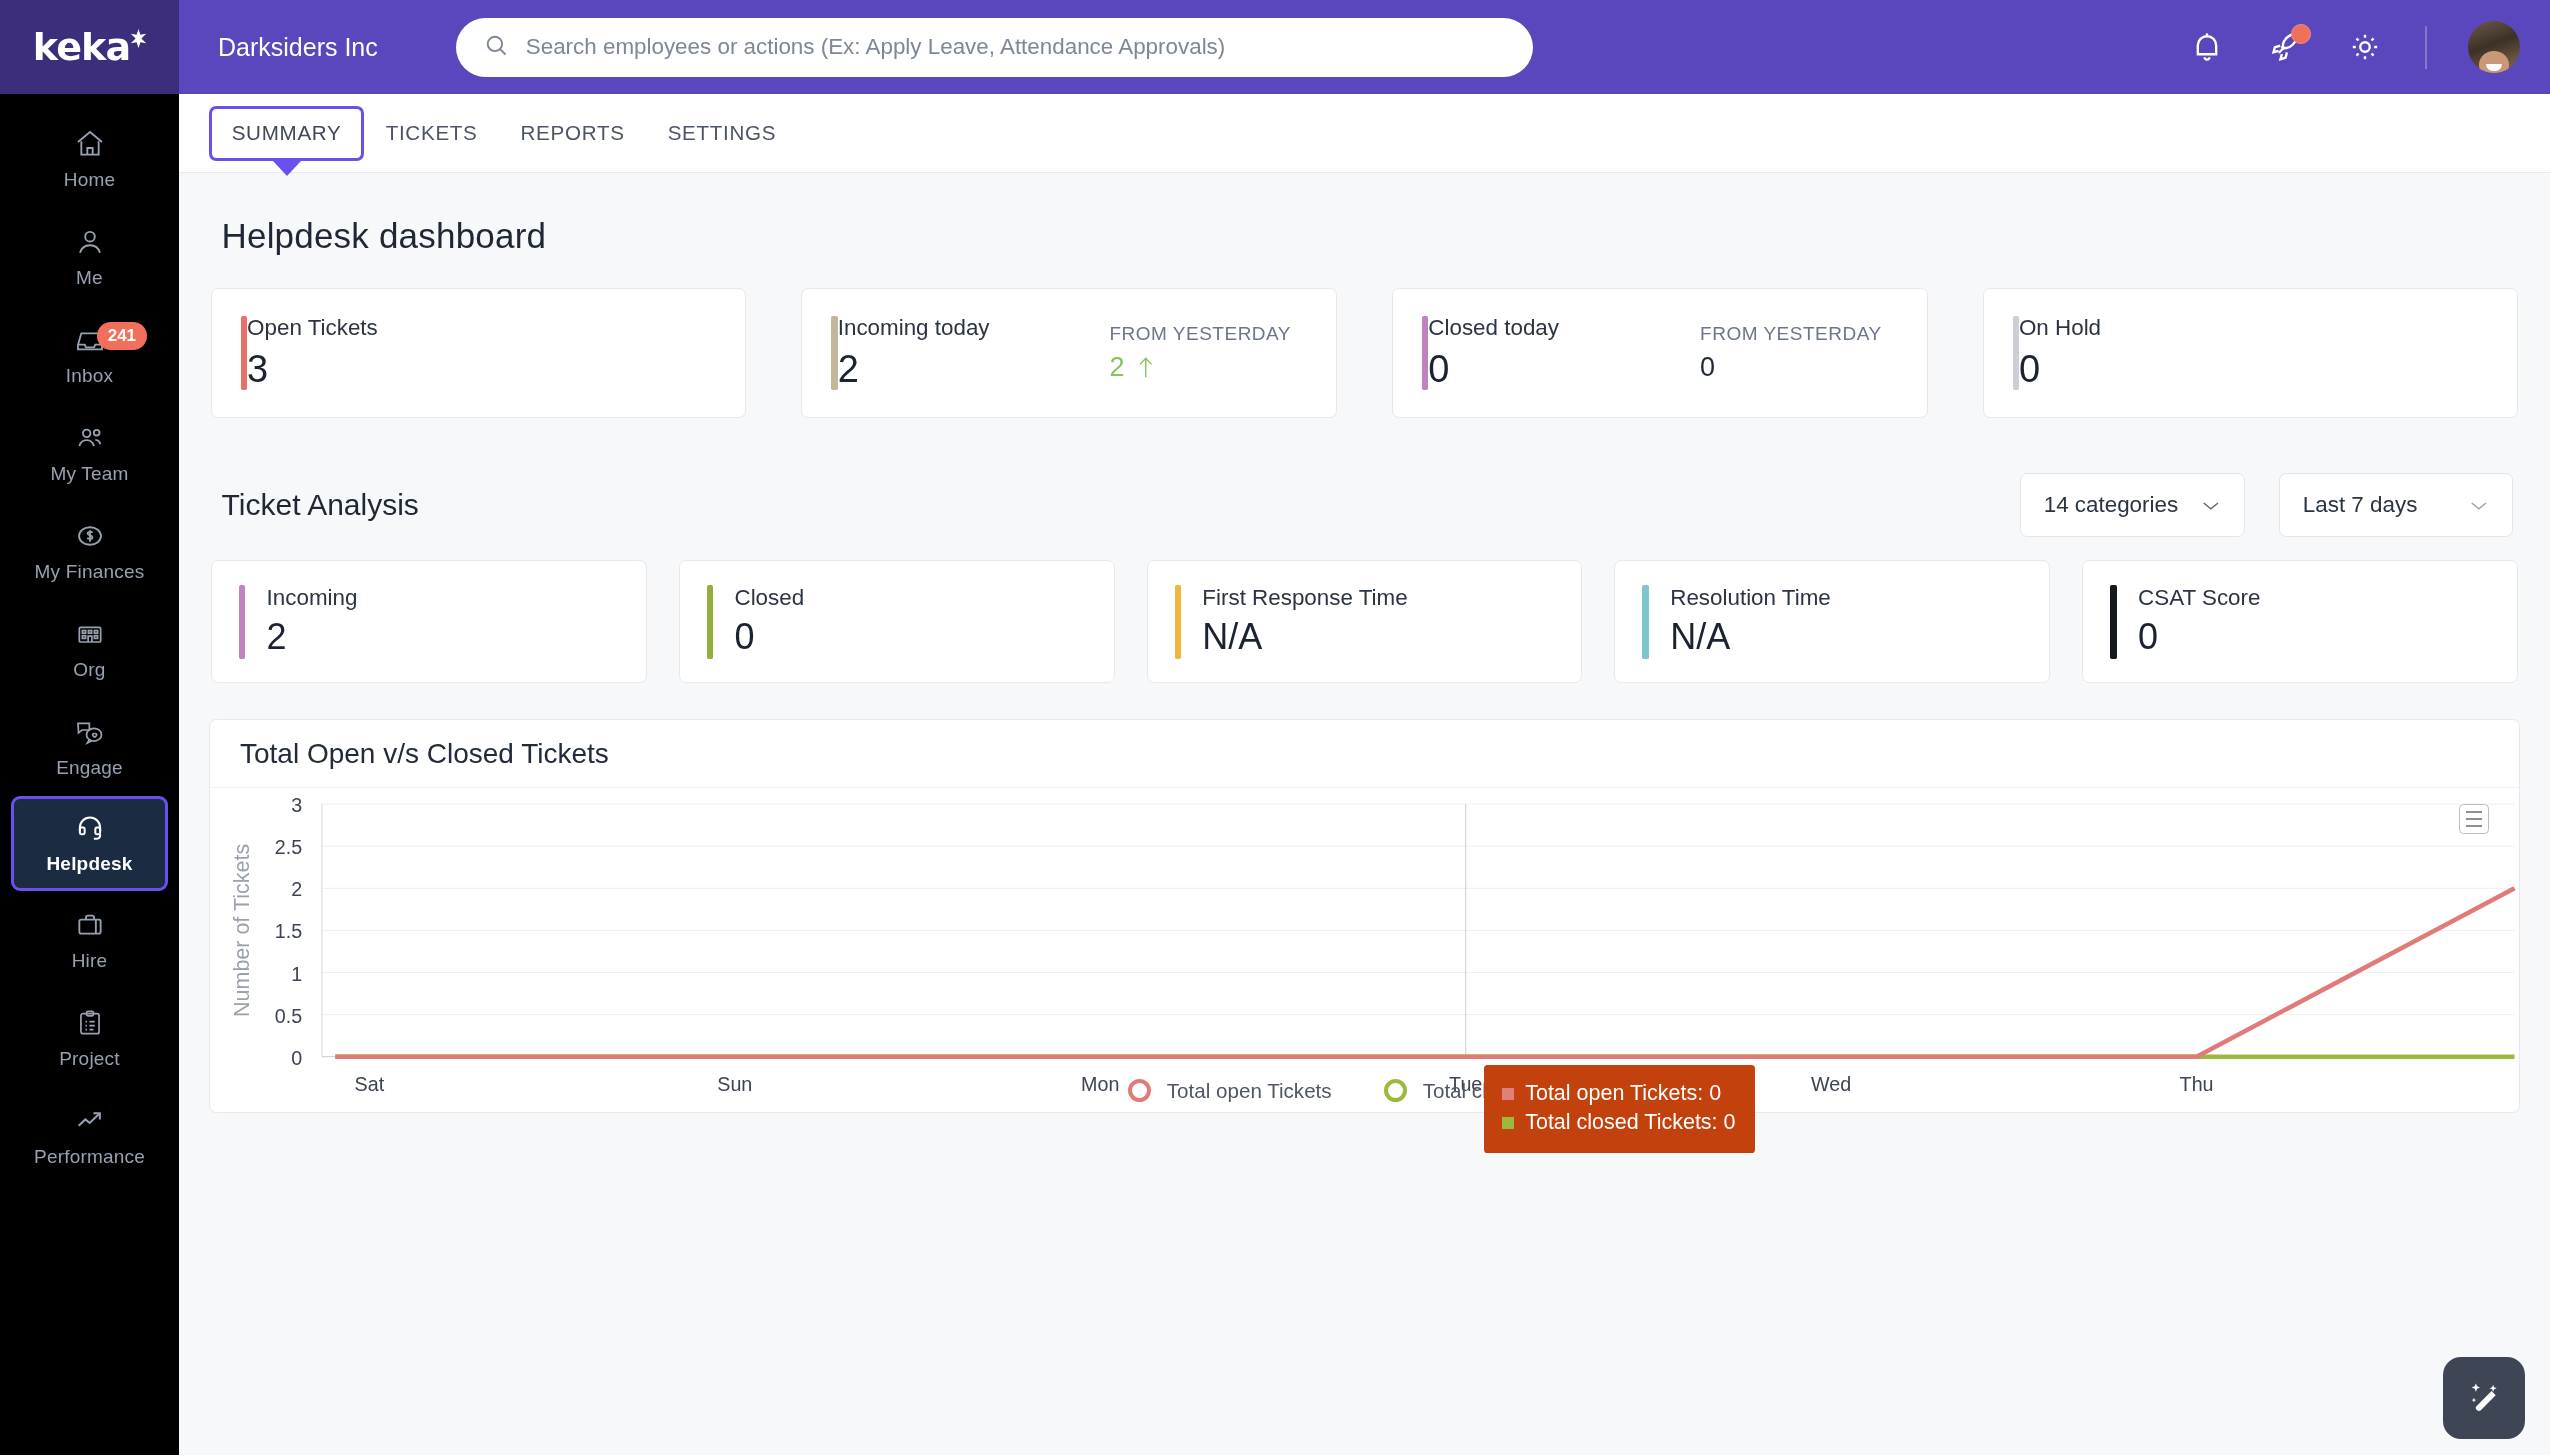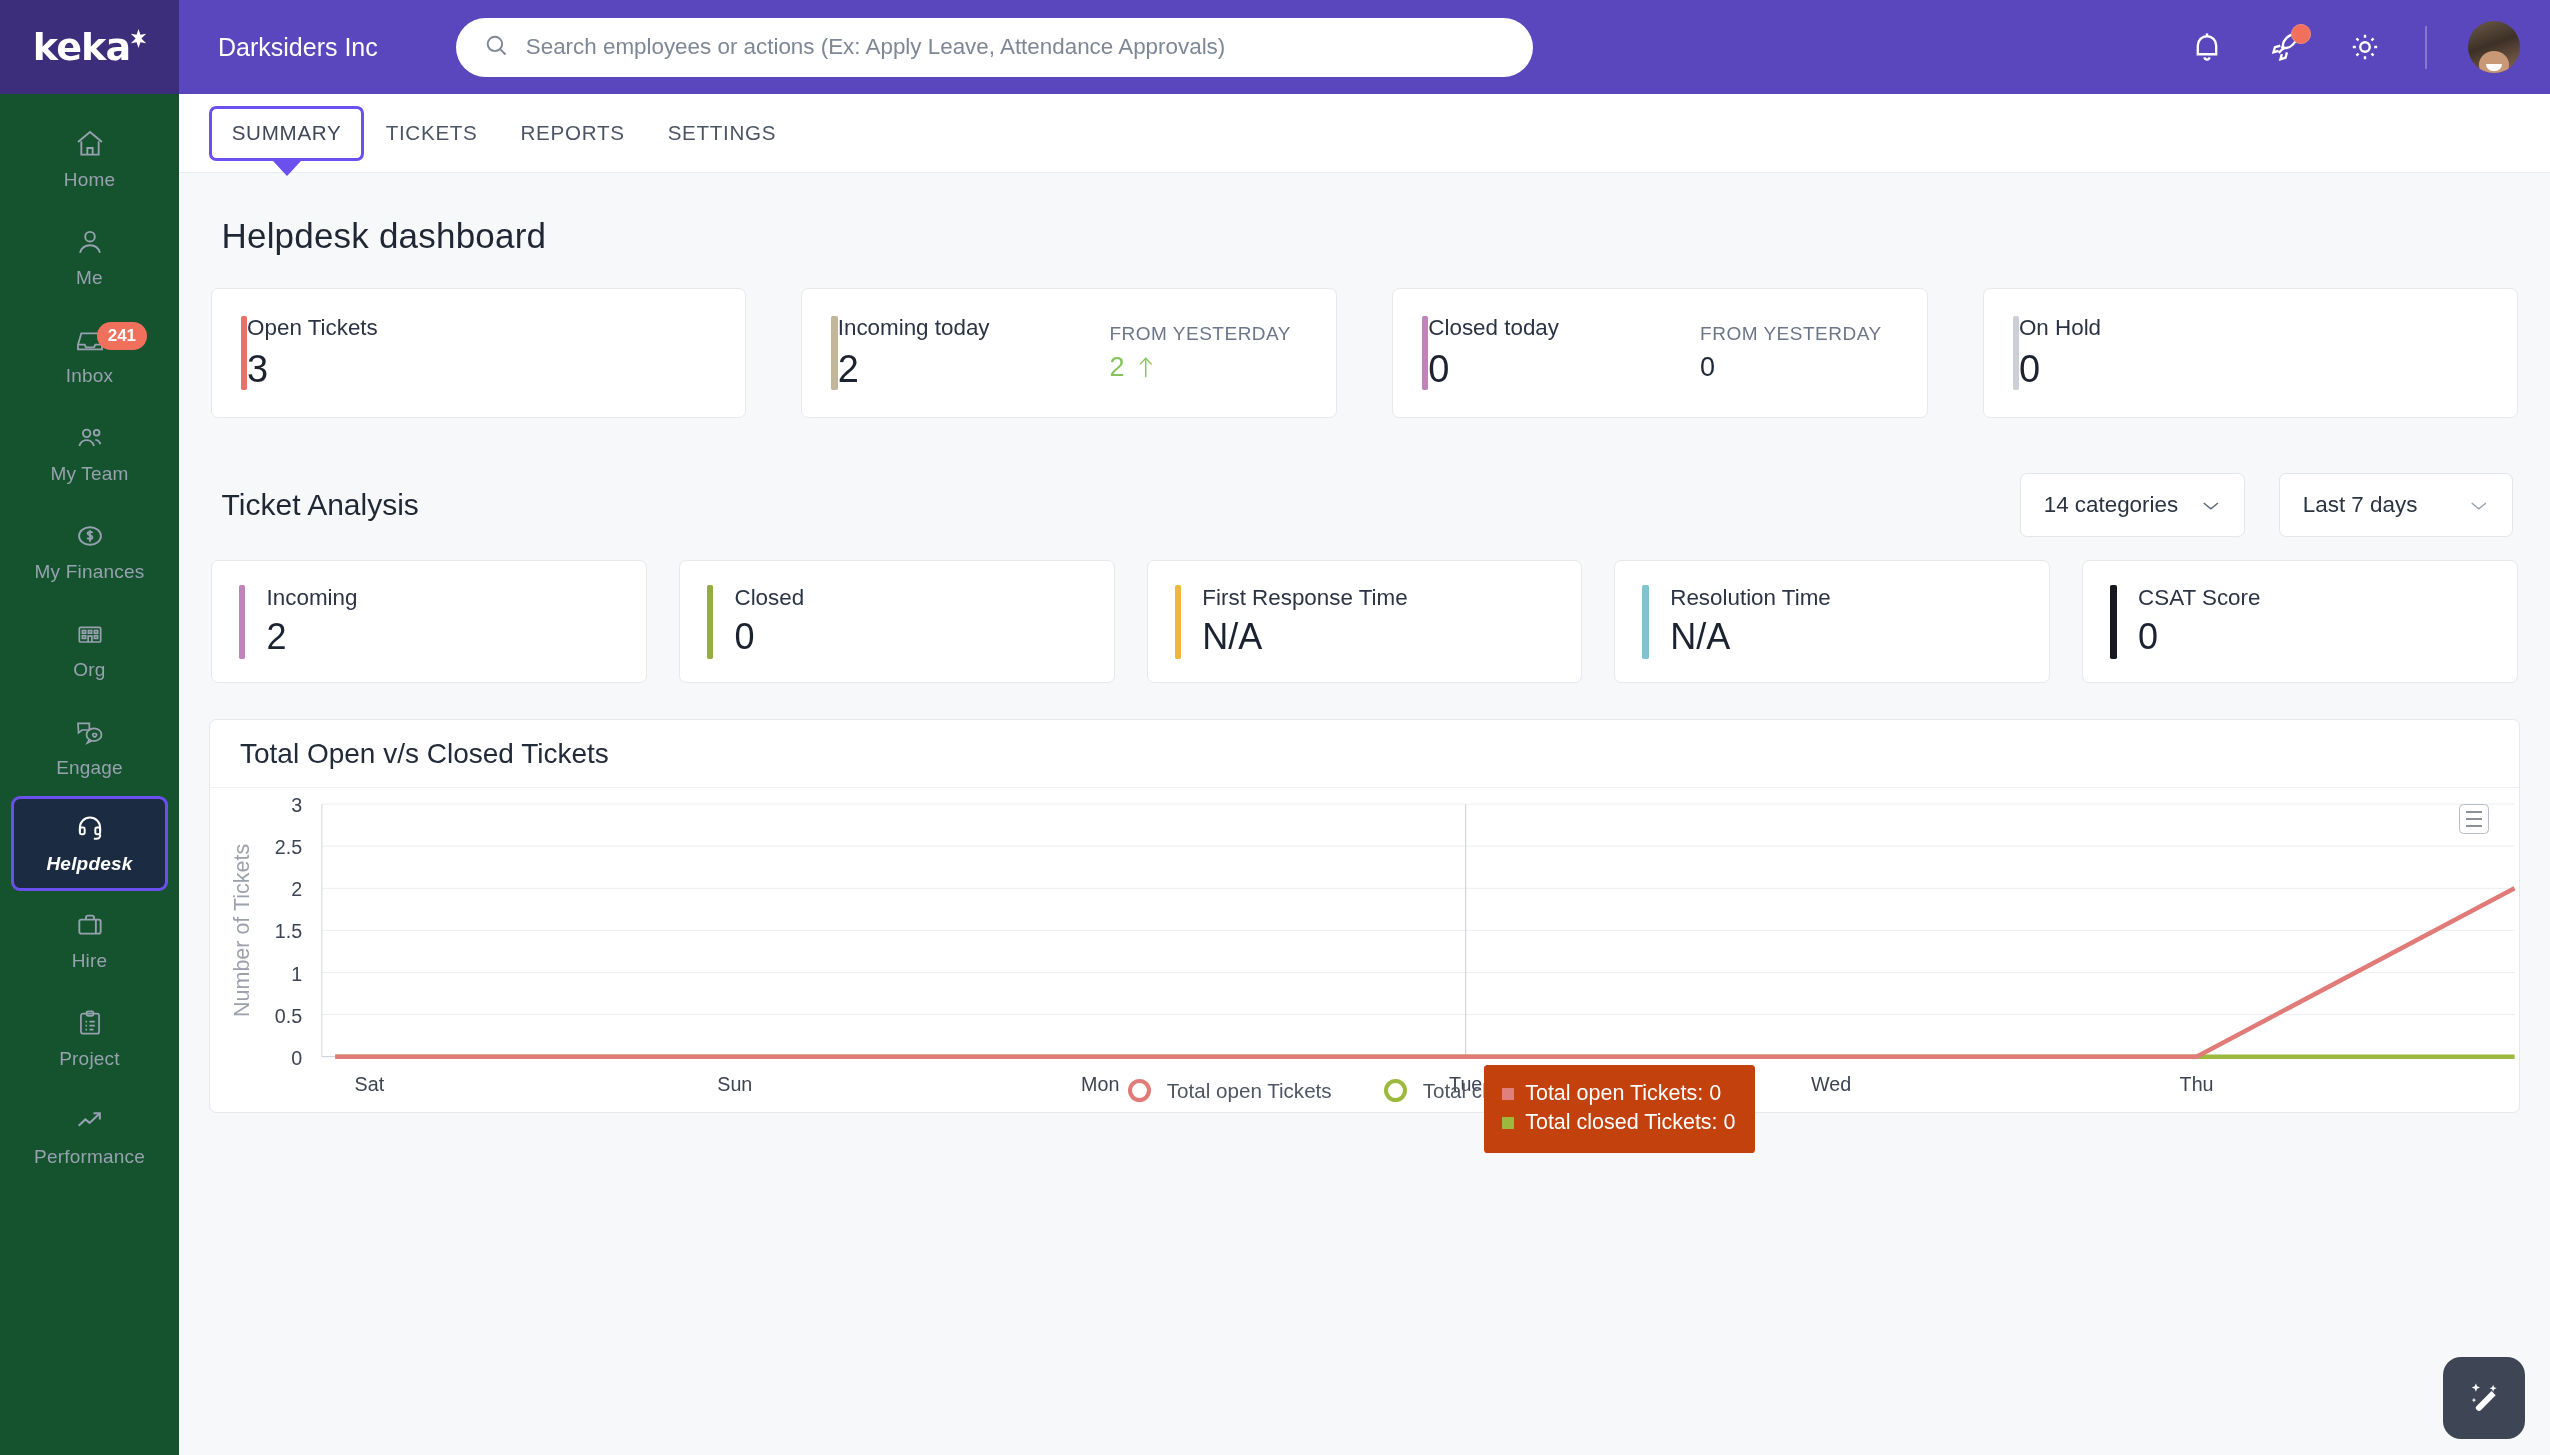--- a/index.html
+++ b/index.html
@@ -9,21 +9,21 @@
     background: #f7f8fa;
     overflow: hidden;
   }
 
   
   .app { position: relative; width: 2550px; height: 1455px; display: flex; }
 
   
   .sidebar {
     width: 179px; height: 1455px;
-    background: #14532d;
+    background: #000000;
     flex: 0 0 179px;
     position: relative;
     overflow: hidden;
   }
   .brand {
     height: 94px; background: #3c2e7a;
     display: flex; align-items: center; justify-content: center;
   }
   .brand-logo {
     color: #fff; font-size: 38px; font-weight: bold;
@@ -44,21 +44,21 @@
   .nav-item .ico { display: block; width: 32px; height: 32px; }
   .nav-item .ico svg { width: 32px; height: 32px; display: block; }
   .nav-label { font-size: 19px; letter-spacing: 0.2px; }
   .nav-item.active {
     color: #ffffff;
     background: #1b2b42;
     border: 3.6px solid #6c4fef;
     border-radius: 9px;
     width: 157px; margin: 0 auto; height: 95px;
   }
-  .nav-item.active .nav-label { color: #fff; font-weight: 600; font-style: italic; }
+  .nav-item.active .nav-label { color: #fff; font-weight: 600; }
   .badge-count {
     position: absolute;
     top: 16px; left: 97px;
     background: #f1705c; color: #fff;
     font-size: 17px; font-weight: 600;
     border-radius: 894px;
     padding: 3.6px 10.7px;
     line-height: 1.2;
   }
 

